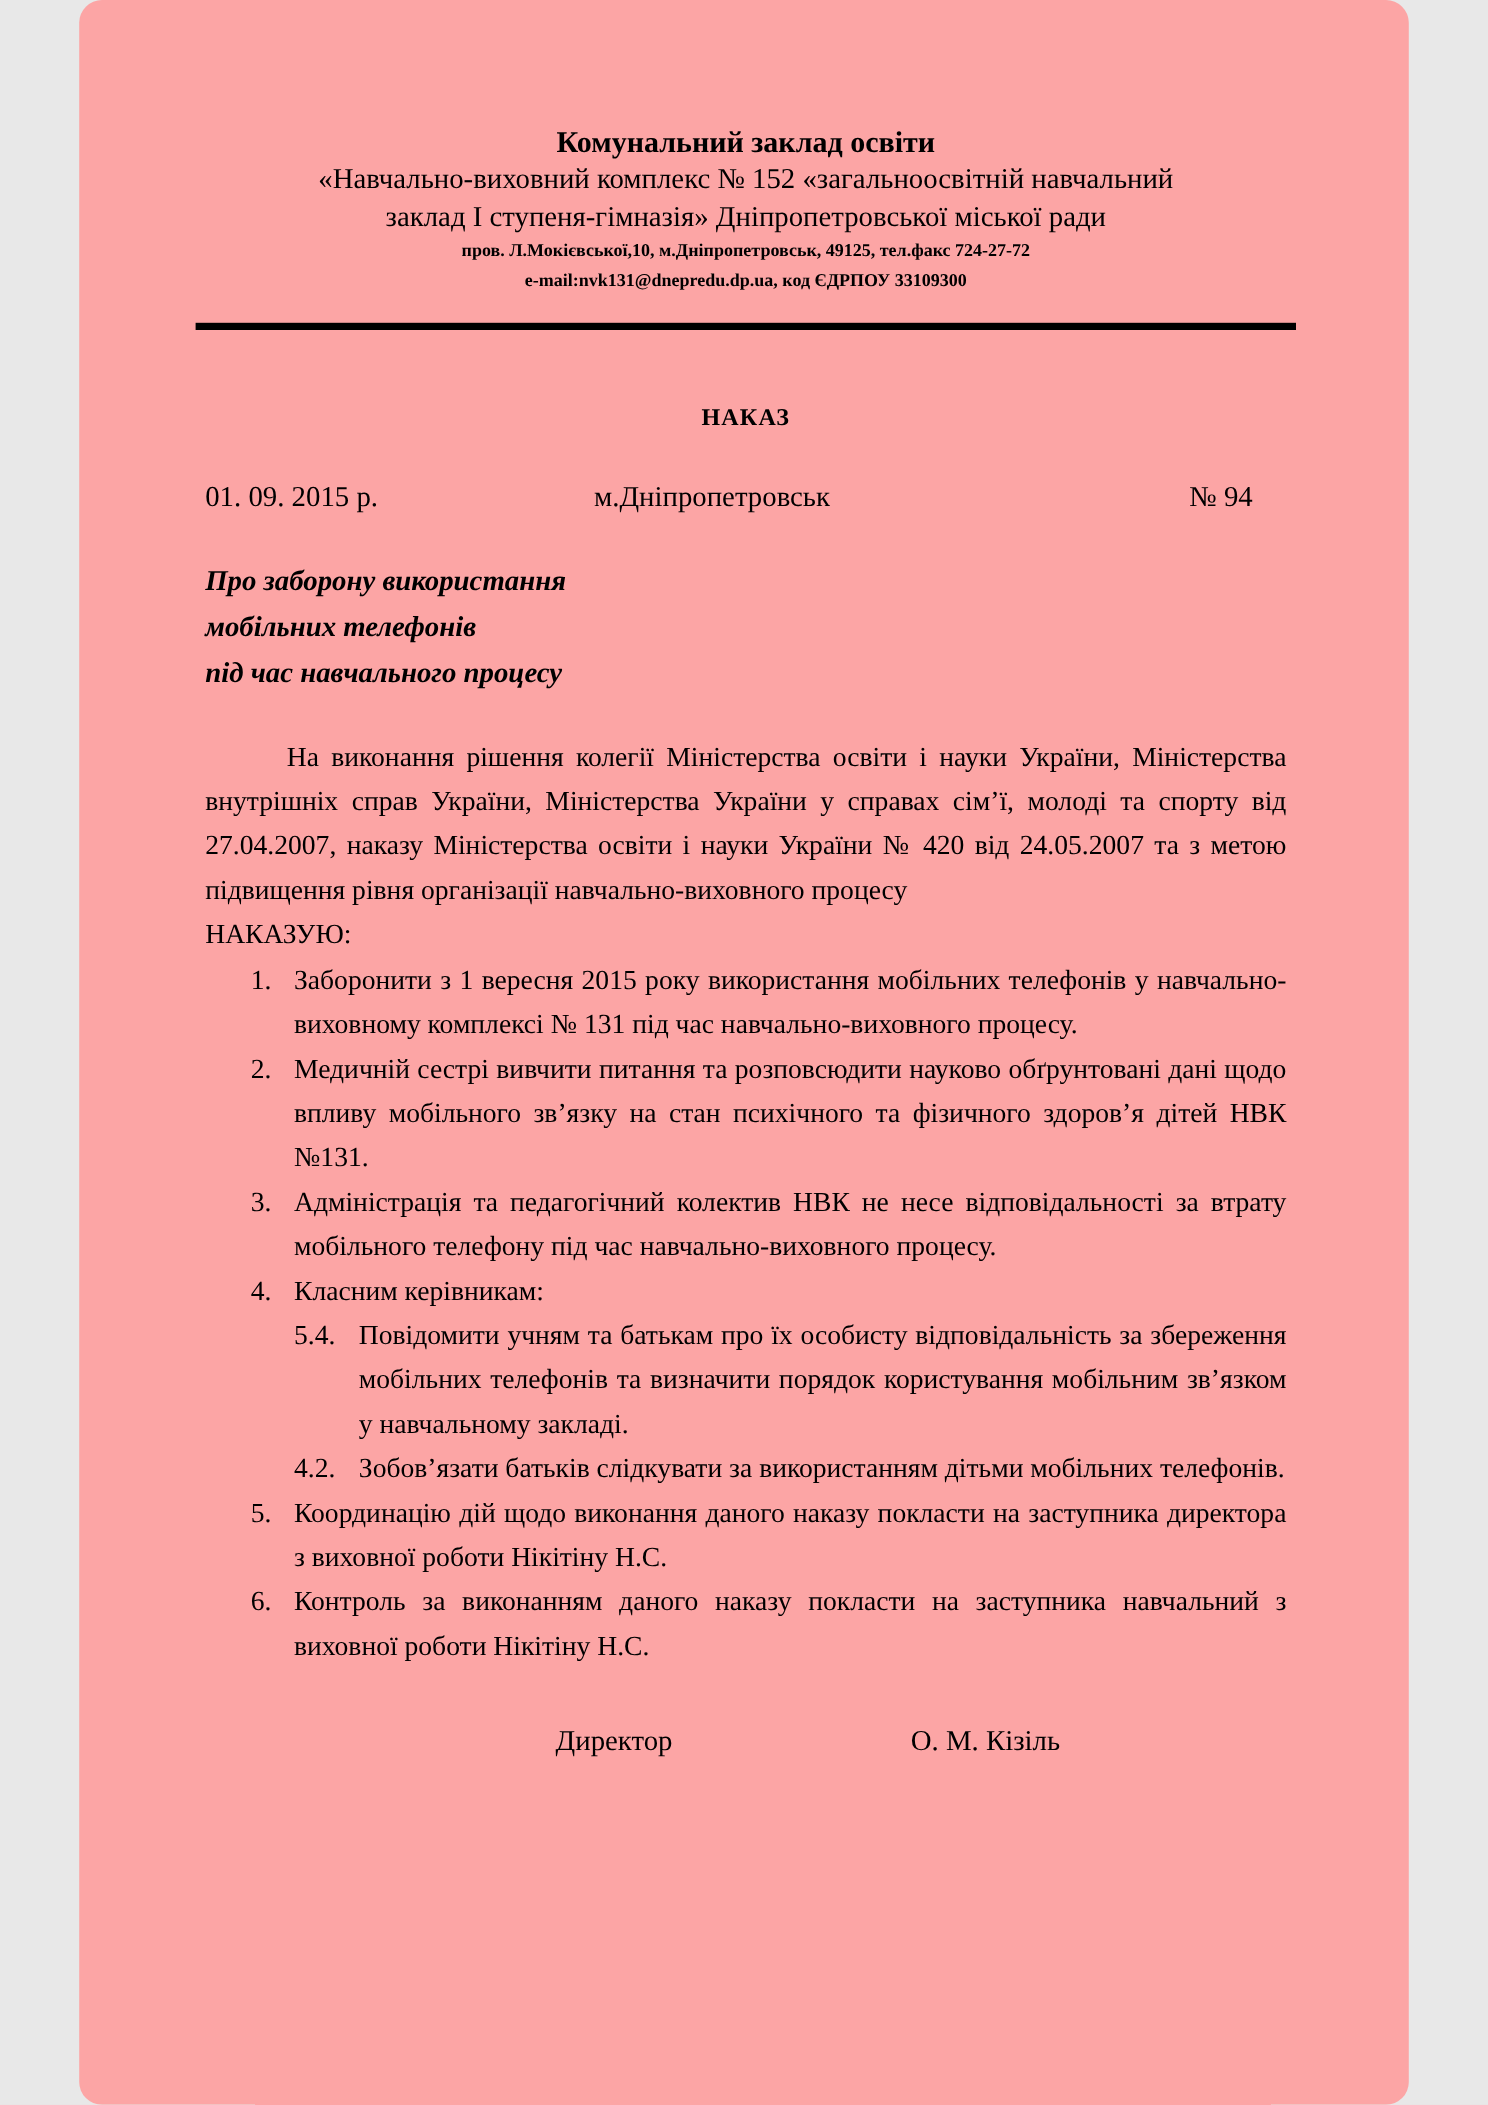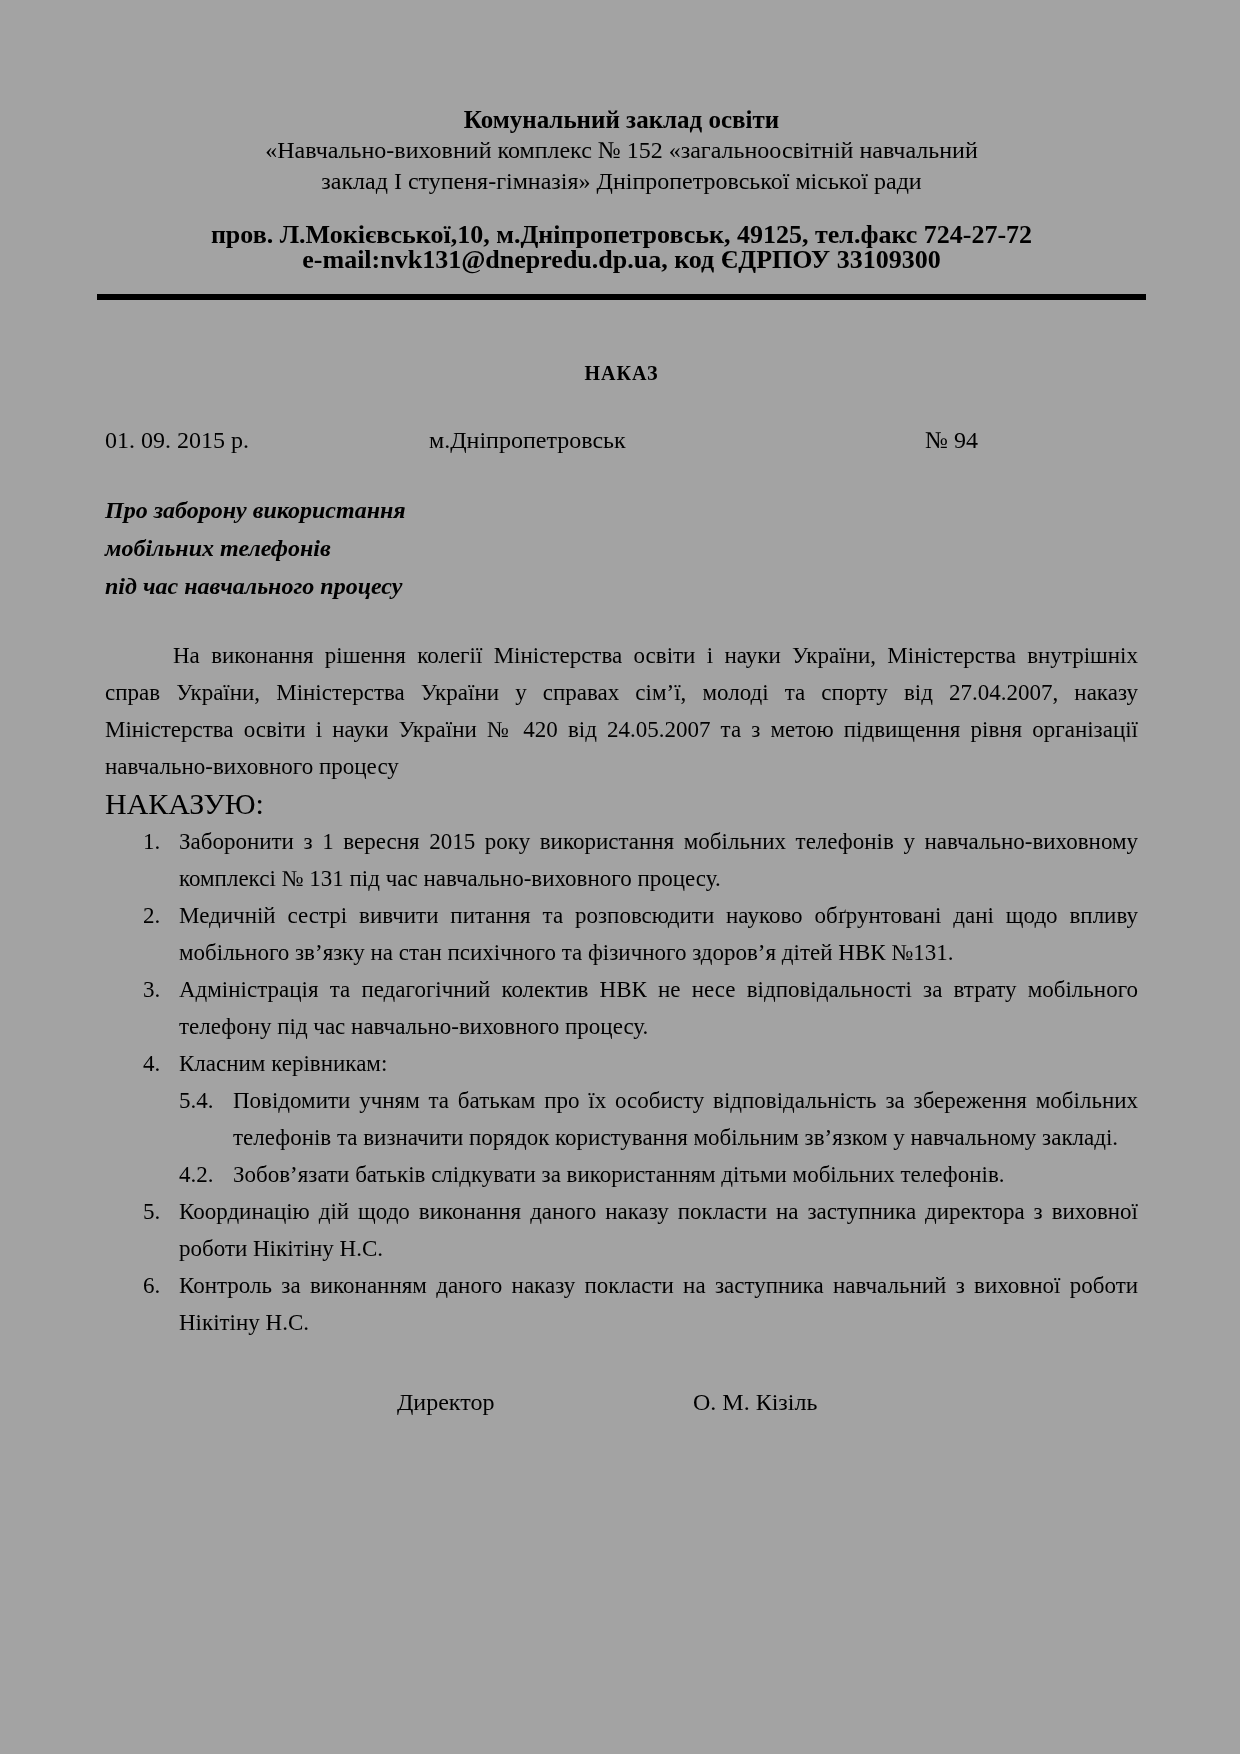--- a/index.html
+++ b/index.html
@@ -1,47 +1,47 @@
 <!DOCTYPE html>
 <html lang="uk"><head>
 <meta charset="utf-8">
 <style>
   * { margin: 0; padding: 0; box-sizing: border-box; }
   html, body { background: #e8e8e8; }
   .page {
     position: relative;
-    width: 1240px;
+    width: 1108px;
     height: 1754px;
     margin: 0 auto;
-    background: #a3a3a3;
+    background: #fca5a5;
     color: #000000;
     font-family: "Liberation Serif", "DejaVu Serif", serif;
     overflow: hidden;
+    border-radius: 19px;
   }
   .doc {
     position: absolute;
     left: 105px;
     right: 102px;
     top: 104px;
   }
 
   
   .letterhead { text-align: center; }
   .org-type {
     font-size: 25px;
     font-weight: bold;
     line-height: 31px;
   }
   .org-name {
     font-size: 24px;
     line-height: 31px;
   }
   .org-contacts {
-    margin-top: 25px;
-    font-size: 26px;
+    font-size: 15px;
     font-weight: bold;
     line-height: 25px;
   }
   .rule {
     margin-top: 22px;
     margin-left: -8px;
     margin-right: -8px;
     height: 6px;
     background: #000000;
   }
@@ -75,21 +75,21 @@
 
   
   .preamble {
     margin-top: 32px;
     font-size: 23px;
     line-height: 37px;
     text-align: justify;
     text-indent: 68px;
   }
   .decree-word {
-    font-size: 30px;
+    font-size: 23px;
     line-height: 37px;
   }
   .items { margin-top: 1px; }
   .item {
     display: flex;
     padding-left: 38px;
     font-size: 23px;
     line-height: 37px;
   }
   .item .num {

